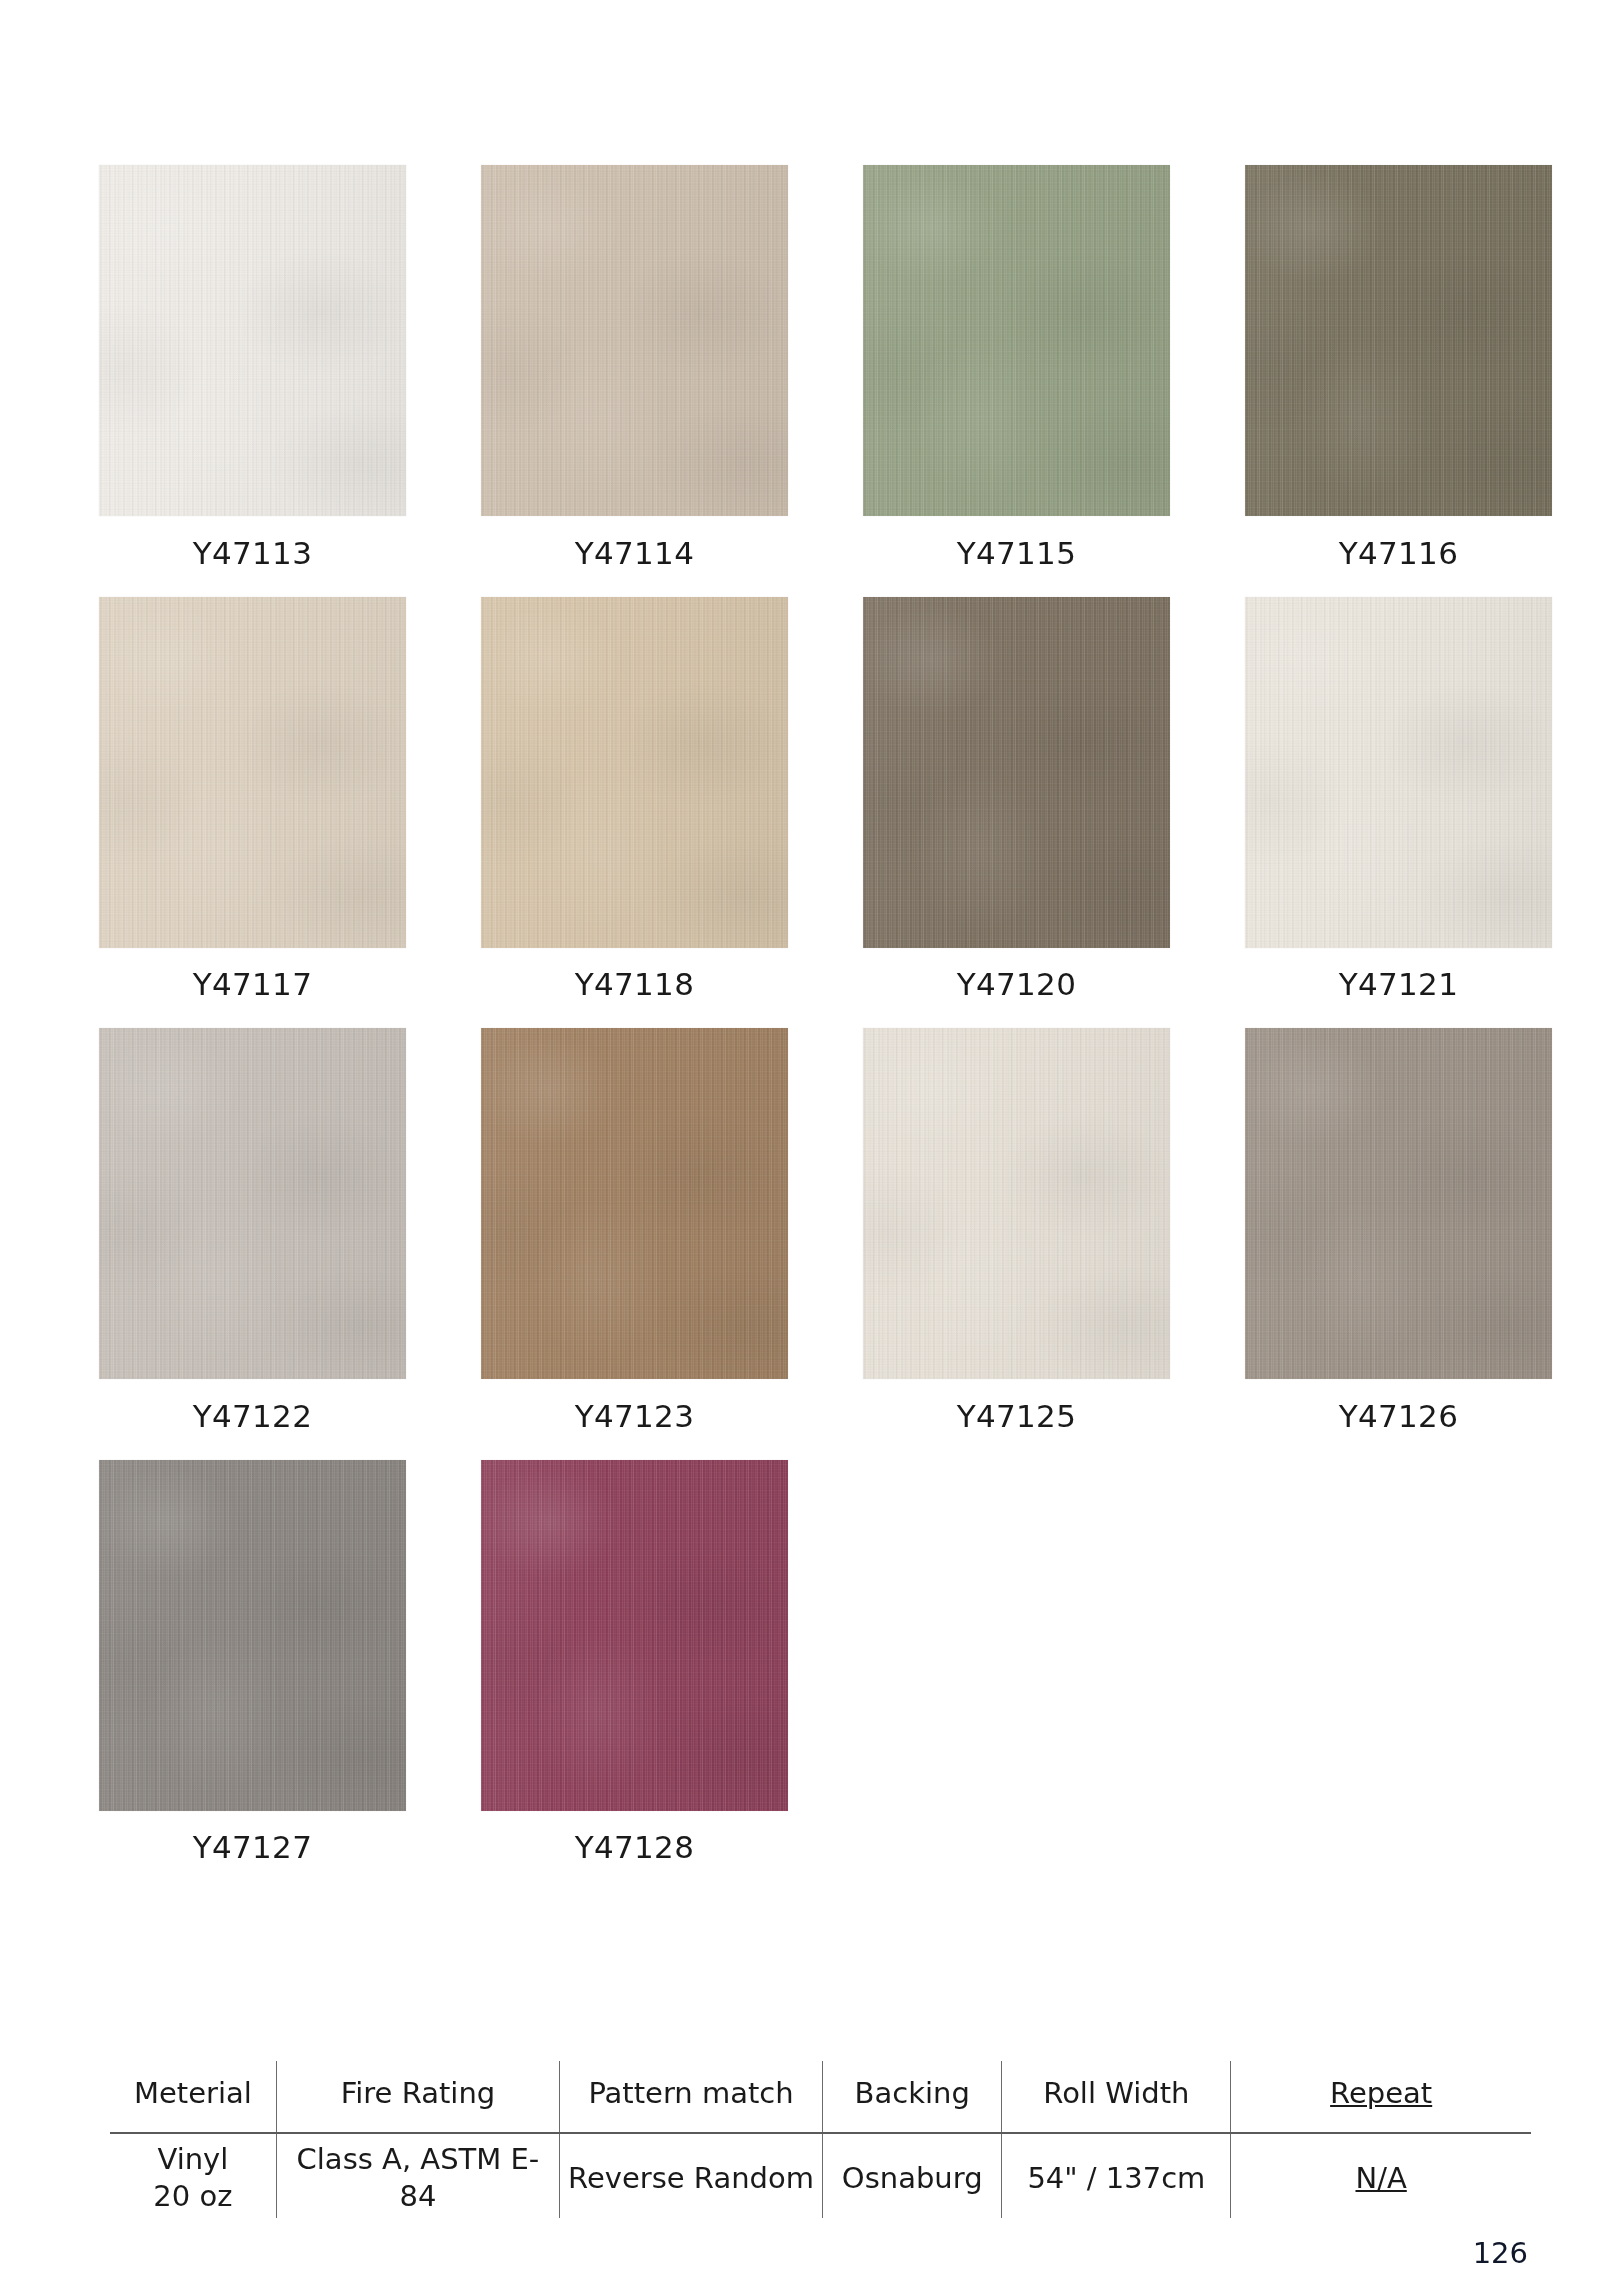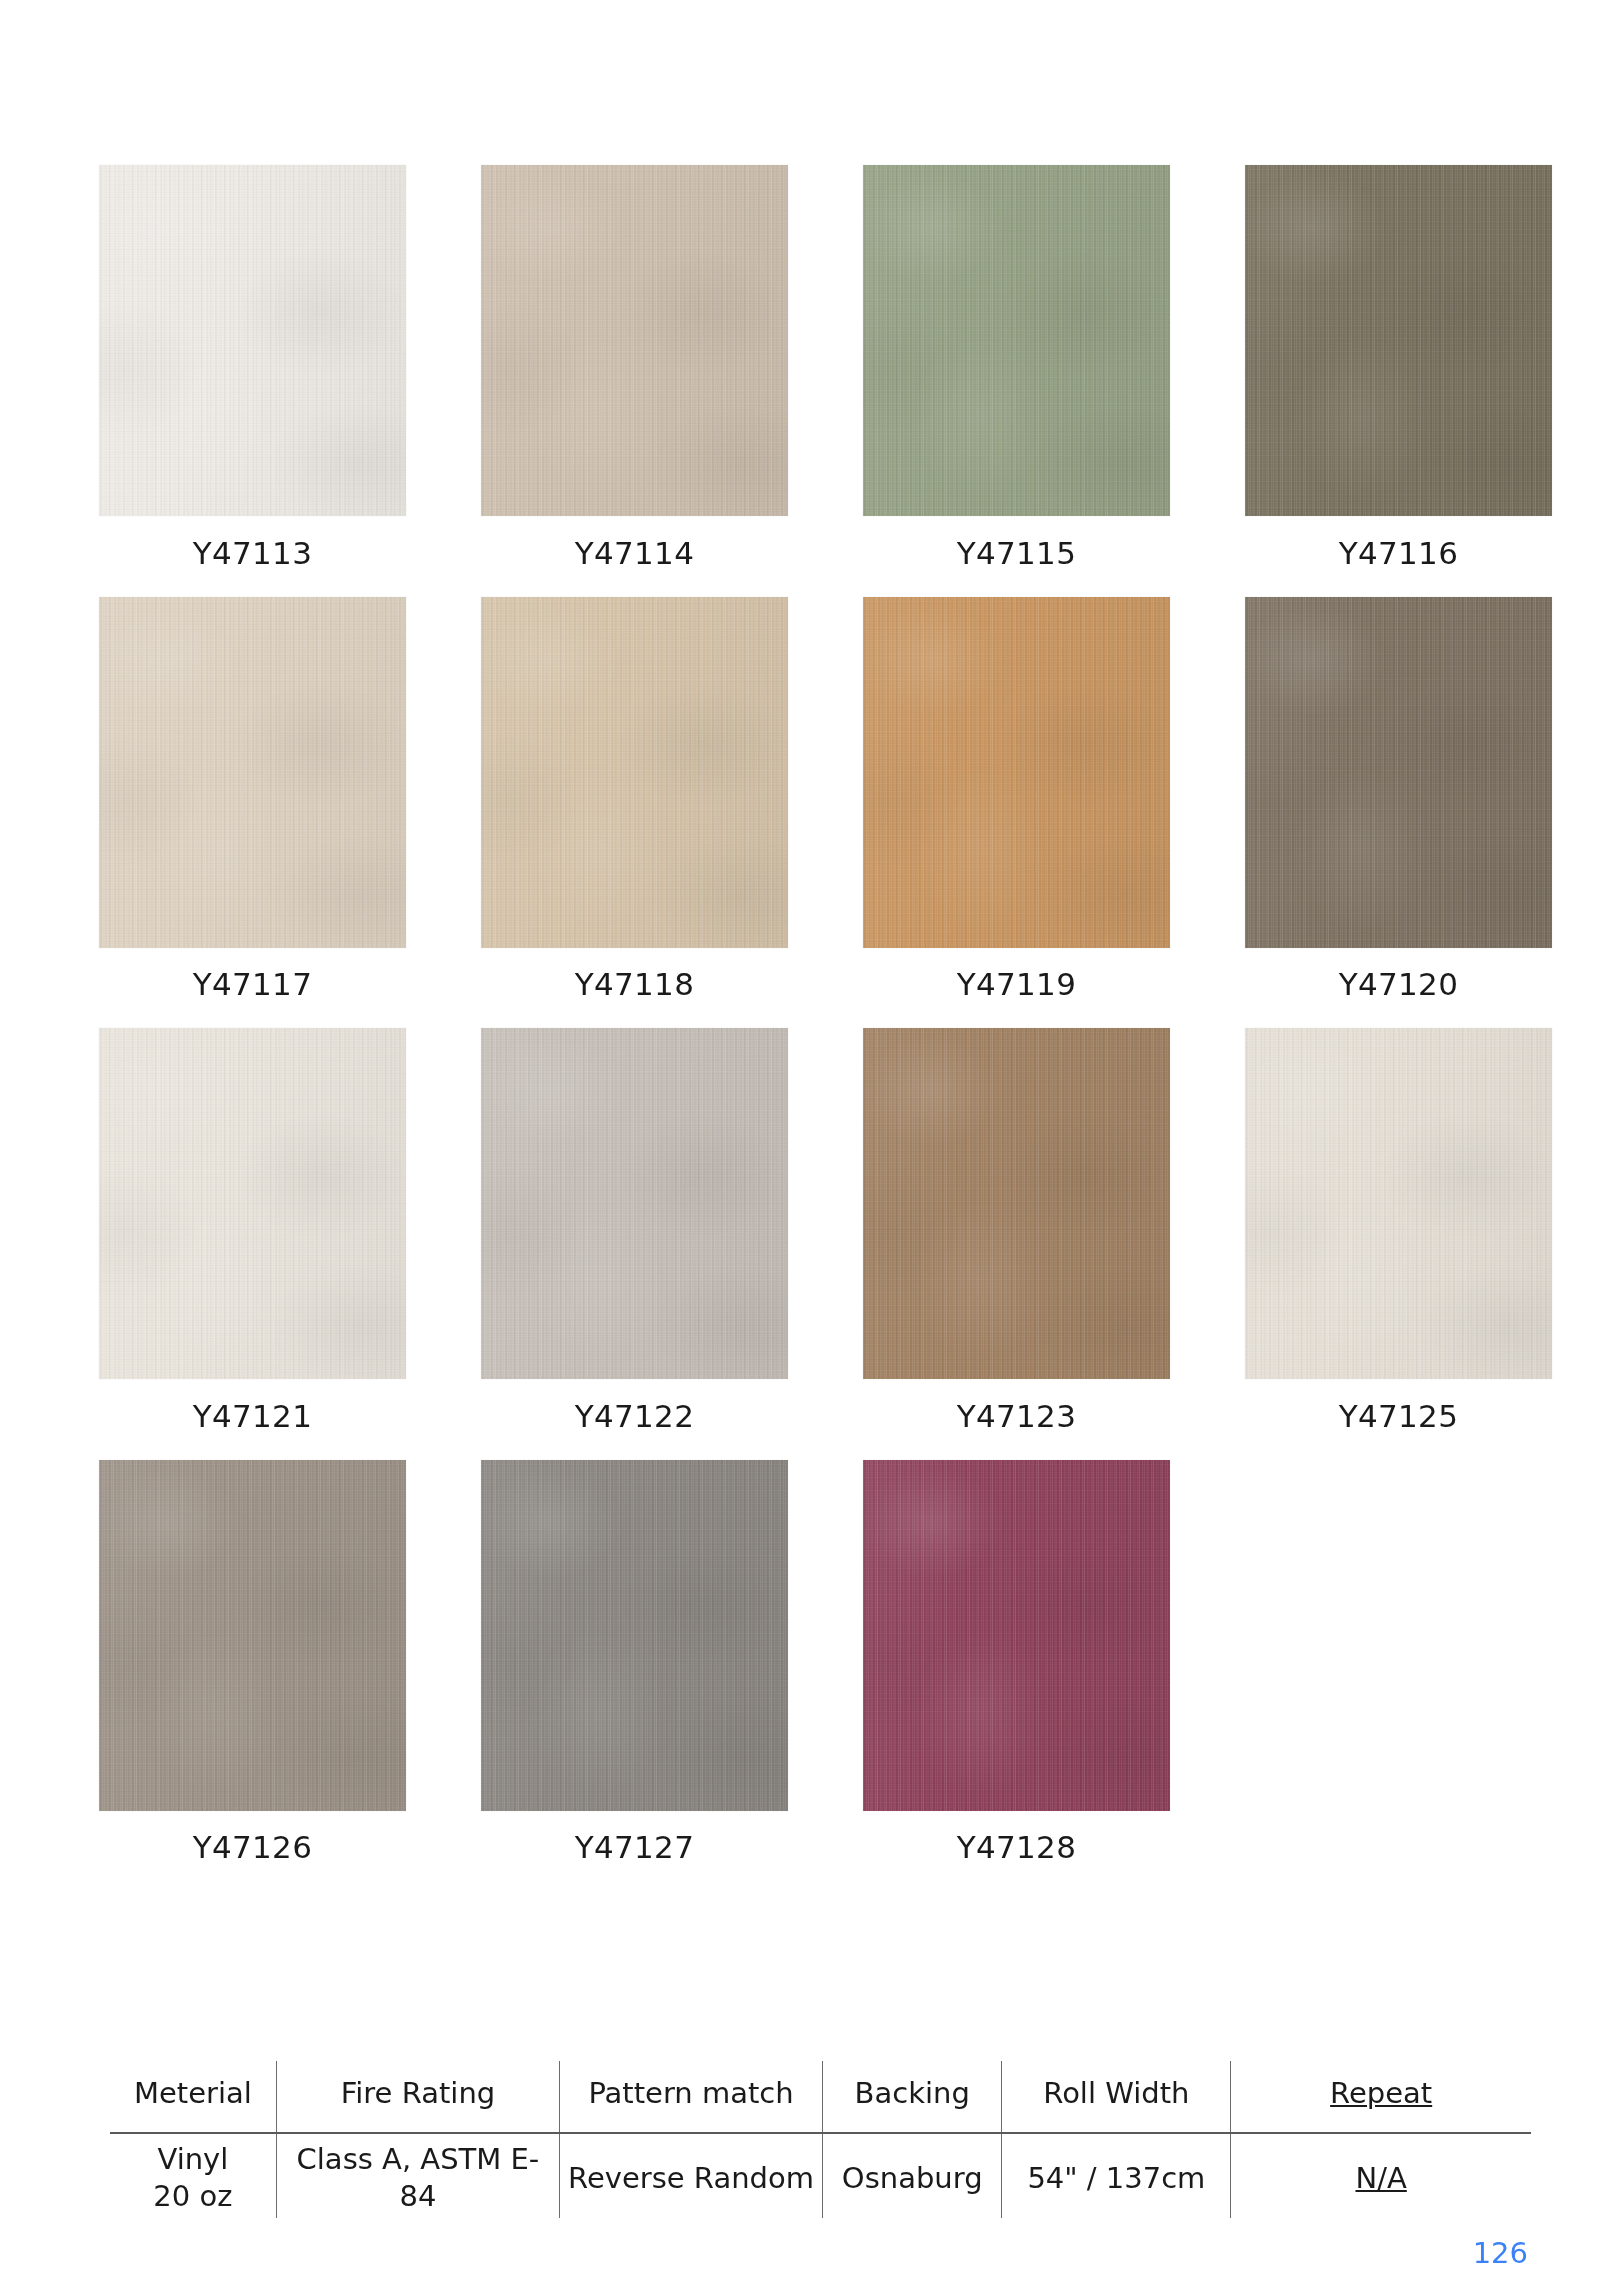--- a/index.html
+++ b/index.html
@@ -143,21 +143,21 @@
   .col-pattern   { width: 264px; }
   .col-backing   { width: 173px; }
   .col-roll      { width: 229px; }
   .col-repeat    { width: 306px; text-decoration: underline; }
 
   .page-number {
     position: absolute;
     right: 95px;
     top: 2236px;
     font-size: 29px;
-    color: #3b82f6;
+    color: #0f172a;
     font-family: "DejaVu Sans", sans-serif;
   }
 </style>
 </head>
 <body>
 
 <div class="page">
 
   <div class="swatch-grid">
       <div class="swatch-cell">
@@ -206,29 +206,20 @@
         <div class="swatch-label">Y47117</div>
       </div>
       <div class="swatch-cell">
         <div class="swatch-chip" style="background: rgb(214, 196, 169);">
           <div class="blotch"></div>
           <div class="warp"></div>
           <div class="weft"></div>
           <div class="sheen"></div>
         </div>
         <div class="swatch-label">Y47118</div>
-      </div>
-      <div class="swatch-cell">
-        <div class="swatch-chip" style="background: rgb(201, 149, 95);">
-          <div class="blotch"></div>
-          <div class="warp"></div>
-          <div class="weft"></div>
-          <div class="sheen"></div>
-        </div>
-        <div class="swatch-label">Y47119</div>
       </div>
       <div class="swatch-cell">
         <div class="swatch-chip" style="background: rgb(124, 112, 96);">
           <div class="blotch"></div>
           <div class="warp"></div>
           <div class="weft"></div>
           <div class="sheen"></div>
         </div>
         <div class="swatch-label">Y47120</div>
       </div>

